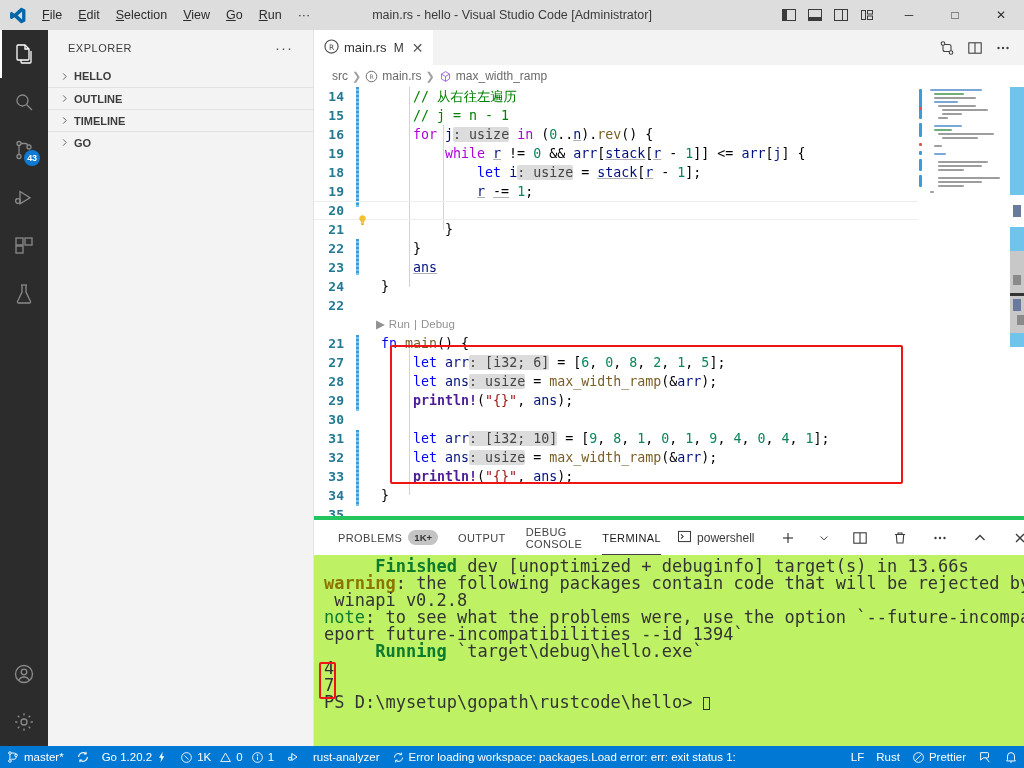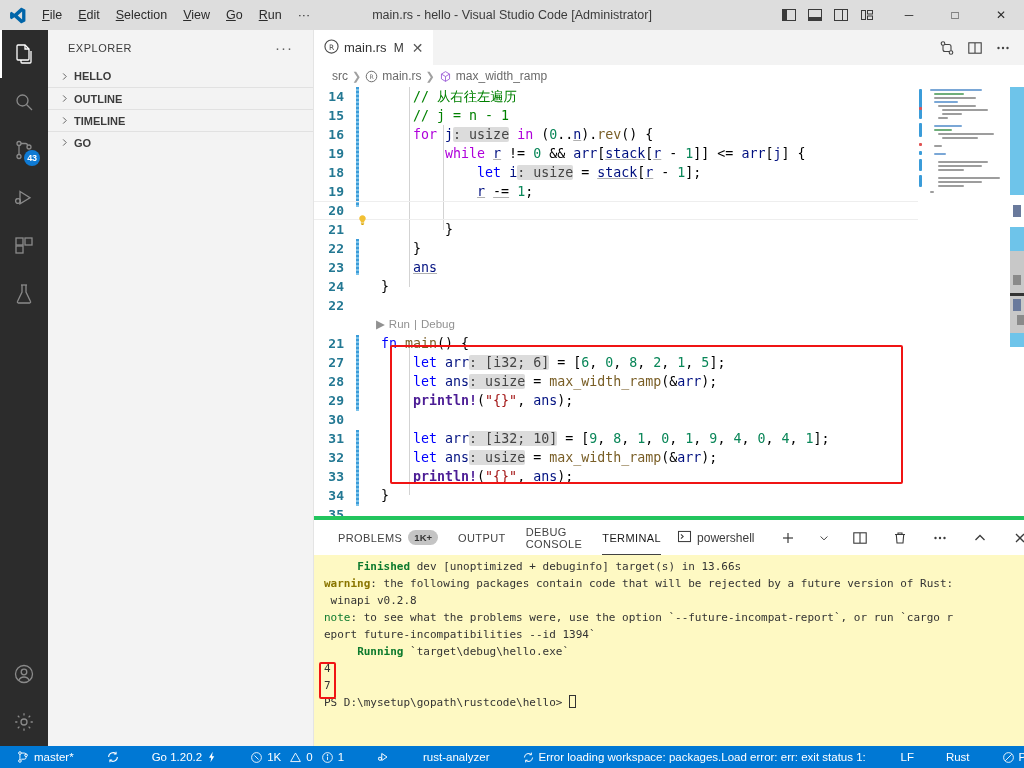--- a/index.html
+++ b/index.html
@@ -200,39 +200,39 @@
   }
   .panel-actions { margin-left: auto; display: flex; align-items: center; gap: 16px; }
   .term-sel {
     display: flex; align-items: center; gap: 5px; font-size: 12px; color: #3b3b3b;
     padding: 0 6px; cursor: pointer;
   }
   .pa-btn { width: 24px; height: 24px; display: flex; align-items: center; justify-content: center; color: #424242; cursor: pointer; }
 
   .terminal {
     flex: 1 1 auto; position: relative; overflow: hidden; padding: 3px 0 0 10px;
-    font-family: "DejaVu Sans Mono", monospace; font-size: 11px; line-height: 17px;
-    color: #333333; background: #fef9c3;
+    font-family: "DejaVu Sans Mono", monospace; font-size: 17px; line-height: 17px;
+    color: #333333; background: #bef264;
   }
   .tline { white-space: pre; height: 17px; }
   .t-green { color: #0d7a2e; font-weight: bold; }
   .t-warn { color: #8a7500; font-weight: bold; }
   .t-note { color: #0d7a2e; }
   .t-cursor {
     display: inline-block; width: 7px; height: 13px; border: 1px solid #333;
     vertical-align: -2px;
   }
 
   
   .statusbar {
     height: 22px; flex: 0 0 22px; background: #0078d4; color: #ffffff;
     display: flex; align-items: center; font-size: 11.5px; overflow: hidden;
   }
   .sbi {
-    display: flex; align-items: center; gap: 4px; padding: 0 16px; height: 14px;
+    display: flex; align-items: center; gap: 4px; padding: 0 6px; height: 14px;
     cursor: pointer; white-space: nowrap;
   }
   .sb-right { margin-left: auto; display: flex; align-items: center; }
   .sb-errtext { max-width: 330px; overflow: hidden; text-overflow: clip; white-space: nowrap; }
 </style>
 </head>
 <body>
 
 <div class="app">
 

